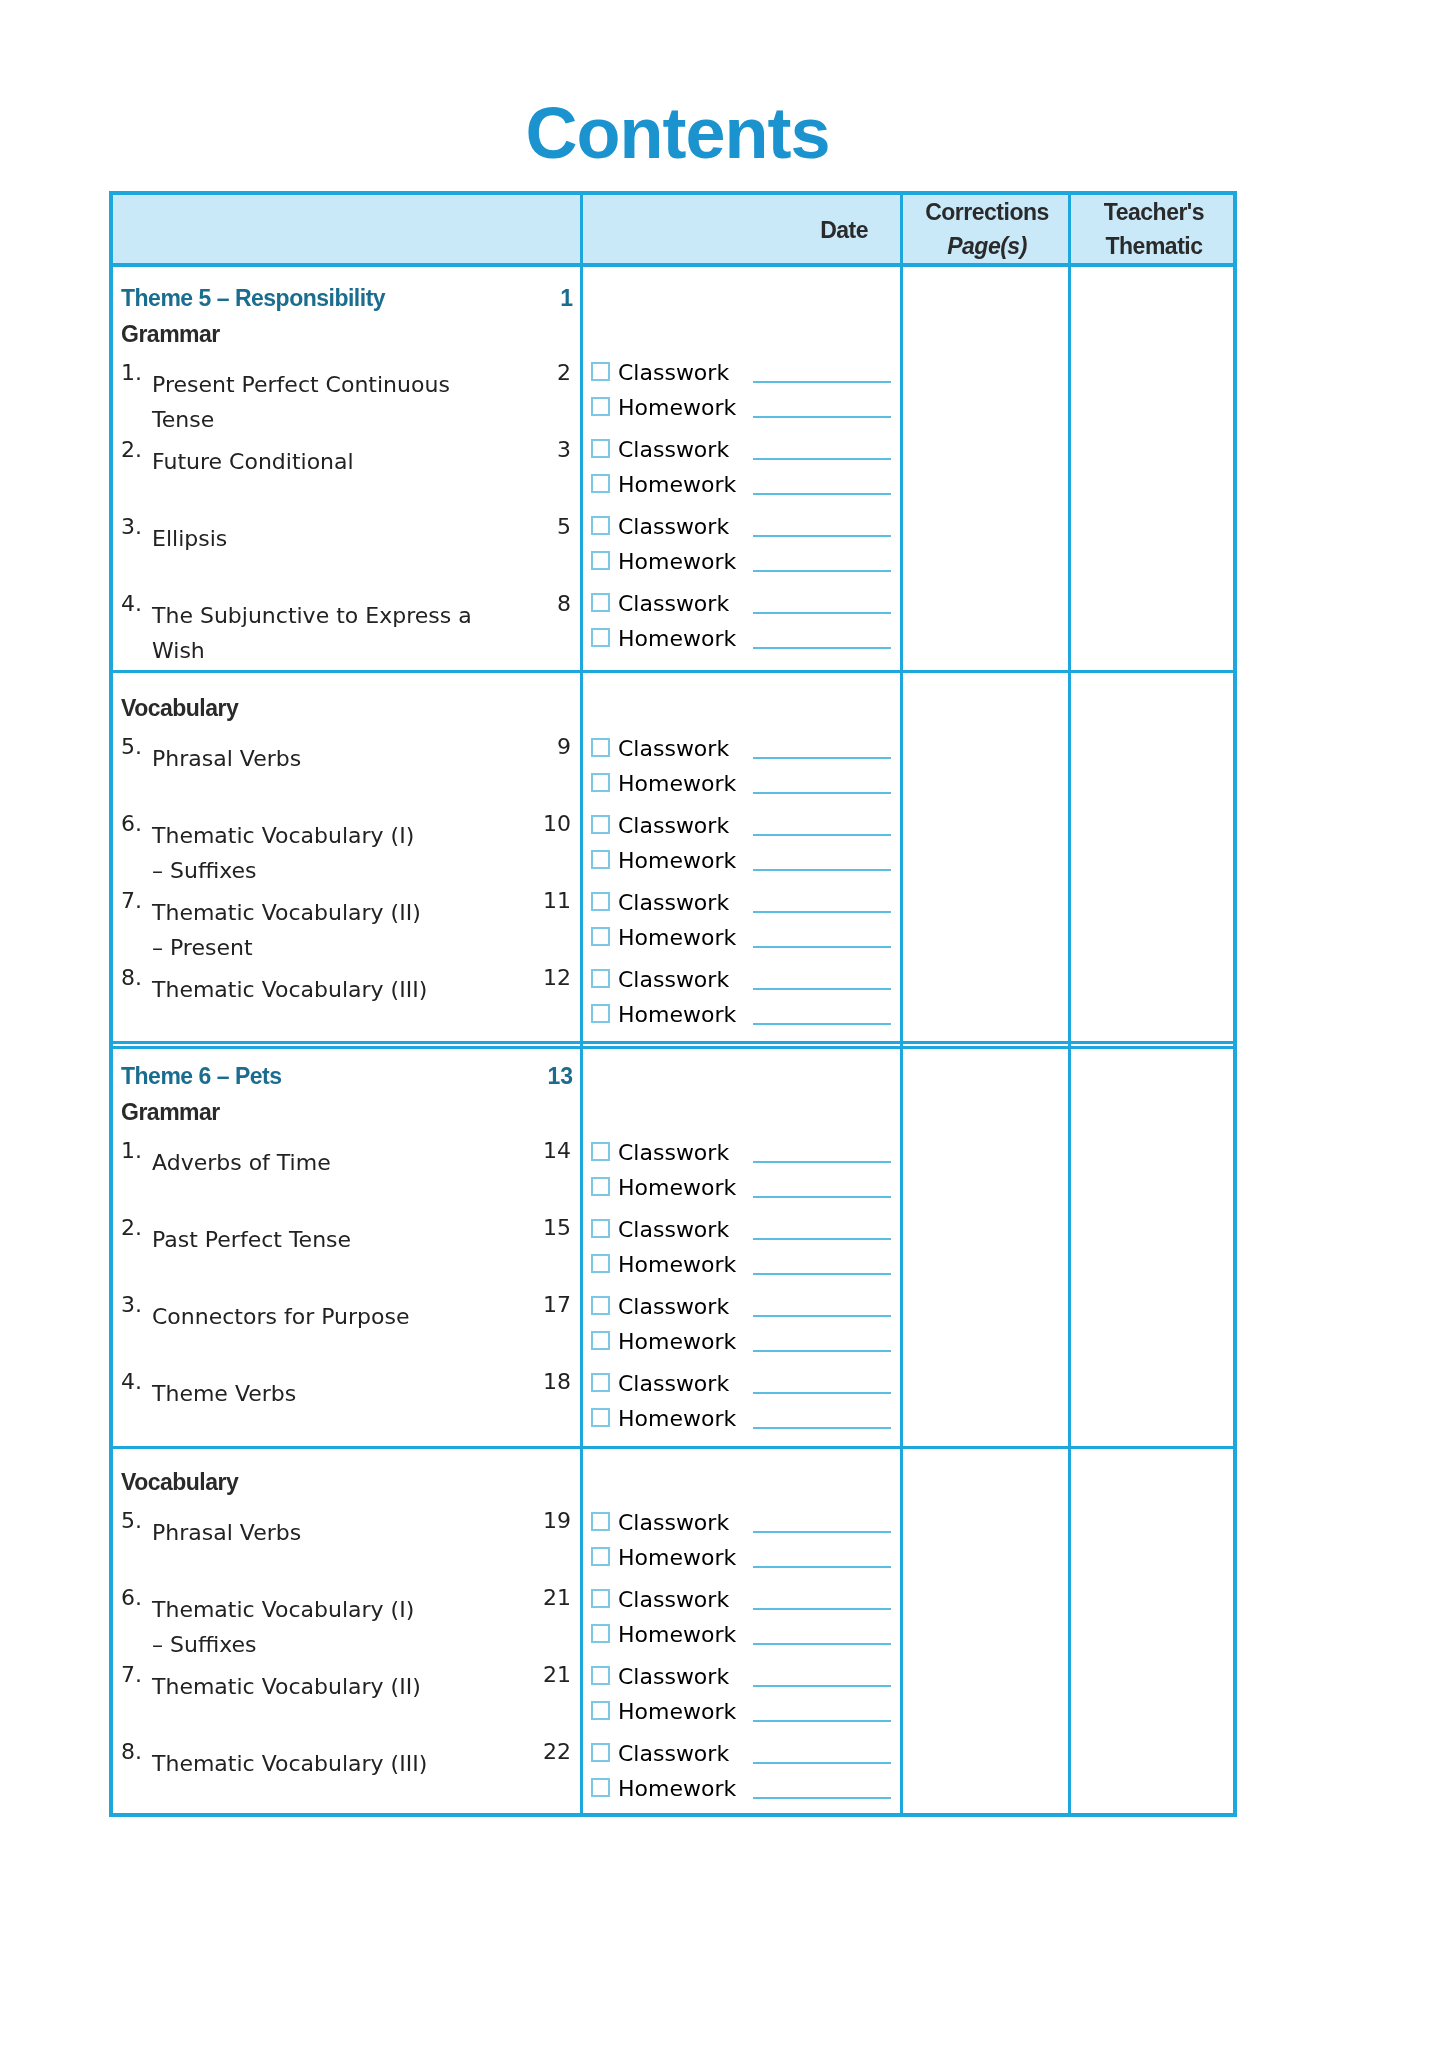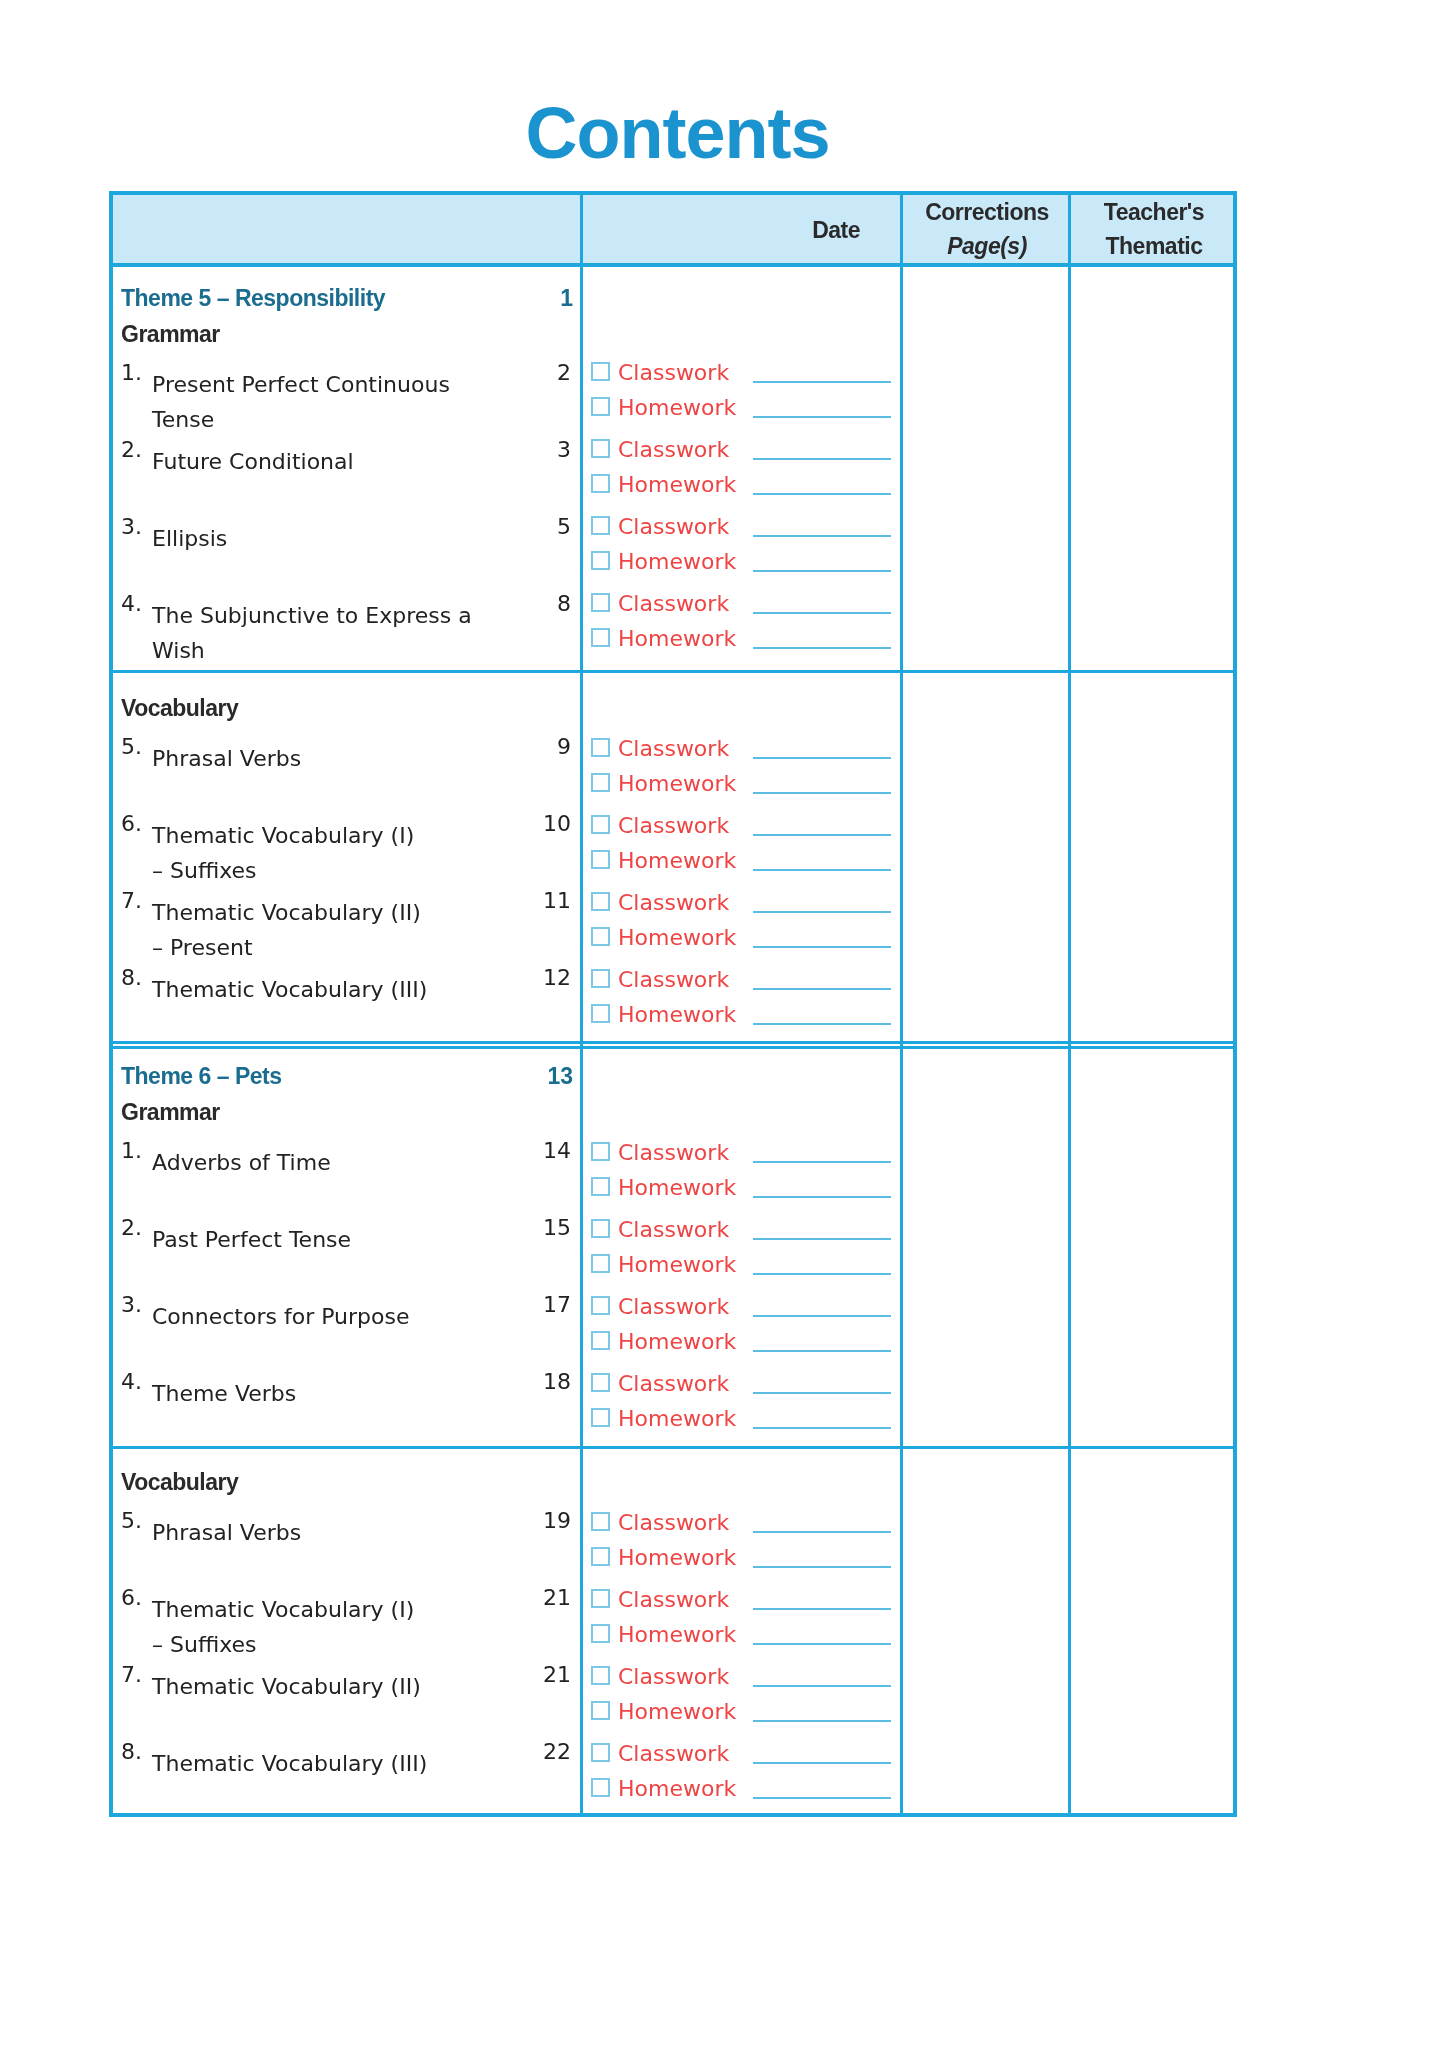--- a/index.html
+++ b/index.html
@@ -21,33 +21,33 @@
   .theme-title { position: absolute; left: 8px; font-family: "Liberation Sans", sans-serif; font-weight: bold;
                  font-size: 23px; color: #1b6d8f; letter-spacing: -0.5px; }
   .theme-page { position: absolute; right: 0; width: 60px; text-align: right; font-family: "Liberation Sans", sans-serif;
                 font-weight: bold; font-size: 23px; color: #1b6d8f; left: 400px; }
   .cat { position: absolute; left: 8px; font-family: "Liberation Sans", sans-serif; font-weight: bold;
          font-size: 23px; color: #2a2a2a; letter-spacing: -0.5px; }
   .item { position: absolute; left: 8px; width: 450px; font-size: 22px; line-height: 35px; color: #222; }
   .item .num { position: absolute; left: 0; top: 0; }
   .item .txt { position: absolute; left: 31px; top: 0; width: 360px; margin-top: 12px; }
   .item .pg { position: absolute; right: 0; top: 0; text-align: right; width: 60px; }
-  .work { position: absolute; left: 478px; height: 35px; width: 300px; font-size: 22px; line-height: 35px; color: #ef4444; }
+  .work { position: absolute; left: 478px; height: 35px; width: 300px; font-size: 22px; line-height: 35px; color: #000000; }
   .work .box { position: absolute; left: 0; top: 7px; width: 19px; height: 19px; border: 2px solid #7cc7e6; box-sizing: border-box; background: #fff; }
   .work .lbl { position: absolute; left: 27px; top: 0; }
   .work .line { position: absolute; left: 162px; width: 138px; top: 26px; height: 2px; background: #5bbde3; }
 </style>
 </head>
 <body>
 
 <div class="title">Contents</div>
 
 <div class="table">
   <div class="header">
-    <div class="hdr-text" style="left:467px;width:320px;top:18px;text-align:right;padding-right:40px;box-sizing:border-box;">Date</div>
+    <div class="hdr-text" style="left:467px;width:320px;top:18px;text-align:right;padding-right:32px;box-sizing:border-box;">Date</div>
     <div class="hdr-text" style="left:790px;width:168px;top:0px;">
       <div>Corrections</div>
       <div class="it">Page(s)</div>
     </div>
     <div class="hdr-text" style="left:958px;width:166px;top:0px;">
       <div>Teacher's</div>
       <div>Thematic</div>
     </div>
   </div>
 

